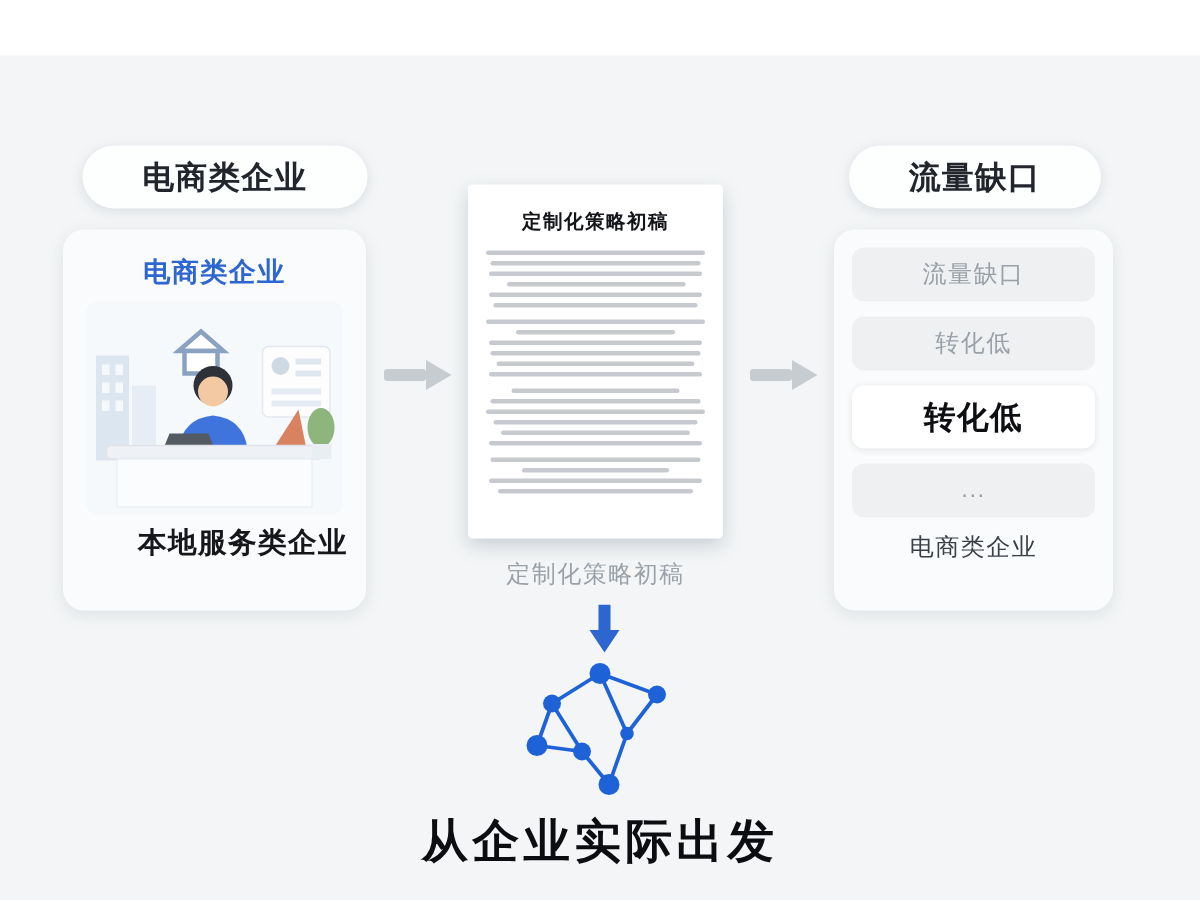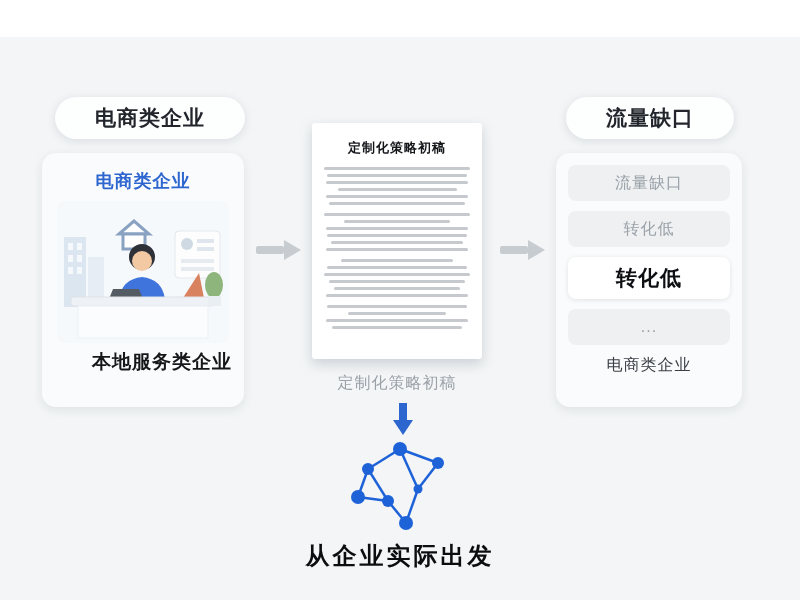--- a/index.html
+++ b/index.html
@@ -55,21 +55,21 @@
     height:42px;background:#ffffff;color:#0d0f13;font-size:21px;font-weight:bold;
     box-shadow:0 1px 5px rgba(0,0,0,.10);letter-spacing:1px;
   }
   .r-caption{margin-top:10px;text-align:center;font-size:16px;color:#3a3f46;letter-spacing:1px;}
 
   .arrow-down{position:absolute;left:390px;top:366px;width:26px;height:34px;}
   .network{position:absolute;left:348px;top:402px;width:112px;height:96px;}
 
   .bottom-title{
     position:absolute;left:0;top:503px;width:800px;text-align:center;
-    font-size:24px;font-weight:bold;color:#0b0d10;letter-spacing:3px;
+    font-size:31px;font-weight:bold;color:#0b0d10;letter-spacing:3px;
   }
 </style>
 </head>
 <body>
 
 <div class="canvas">
 
   <div class="pill pill-left">
     <span>电商类企业</span>
   </div>

